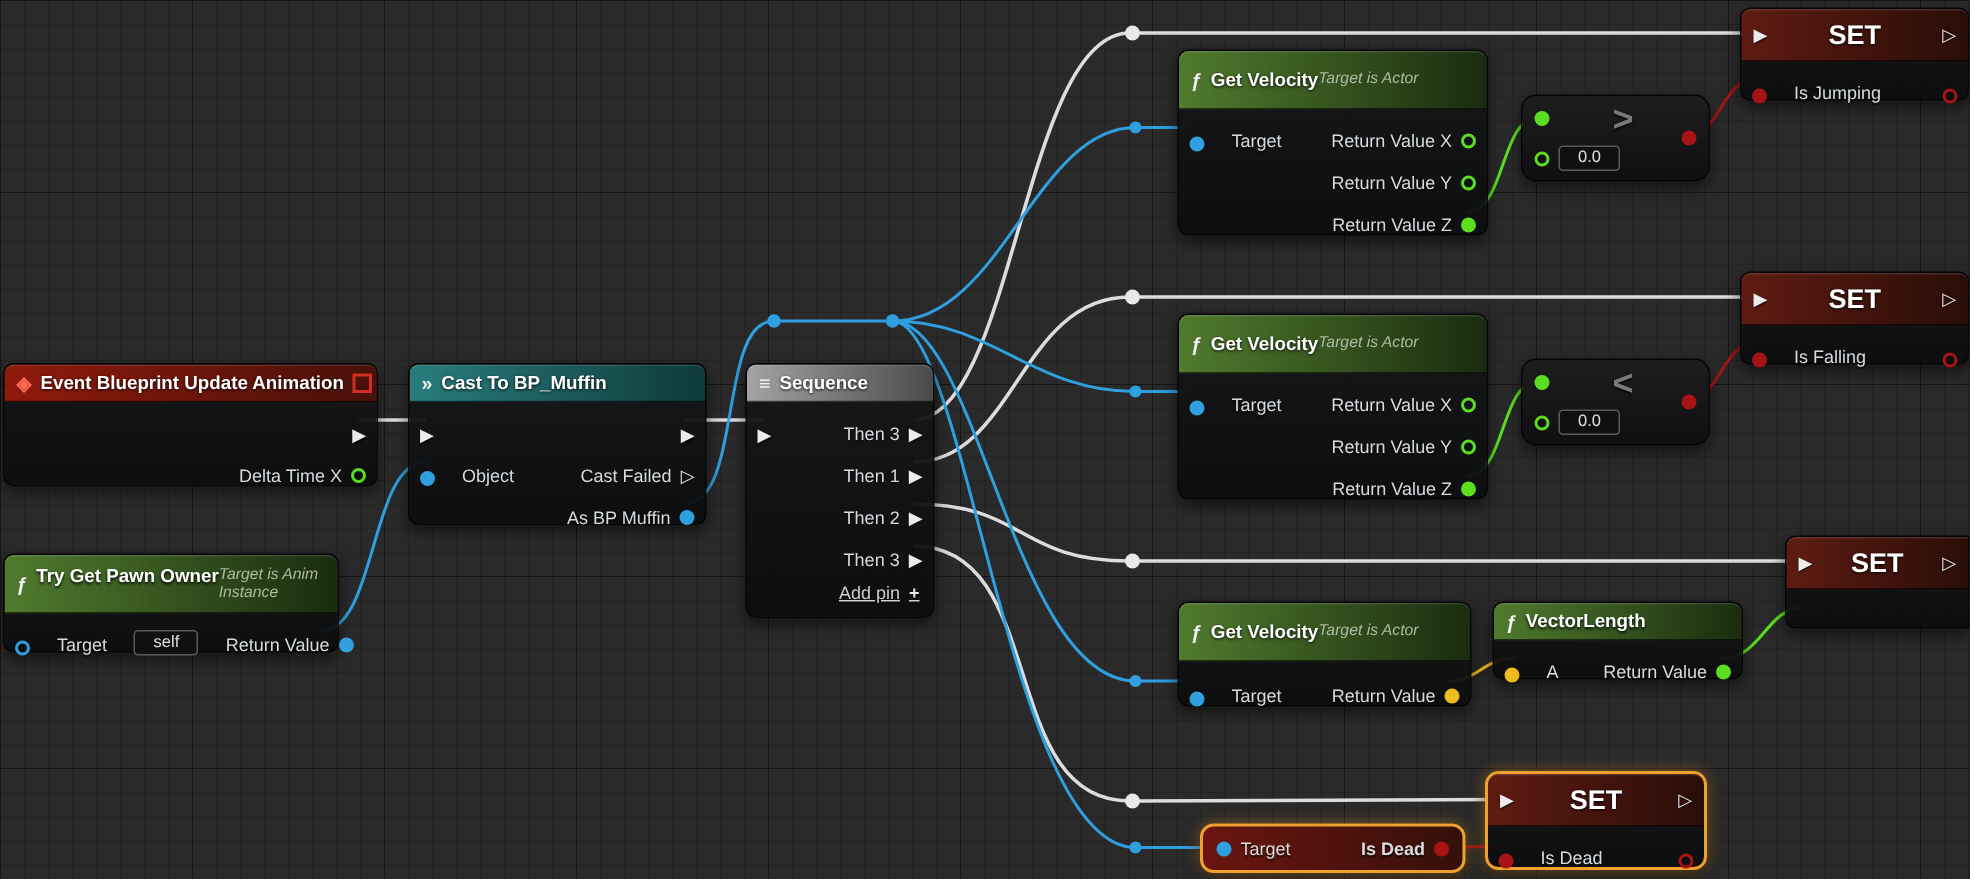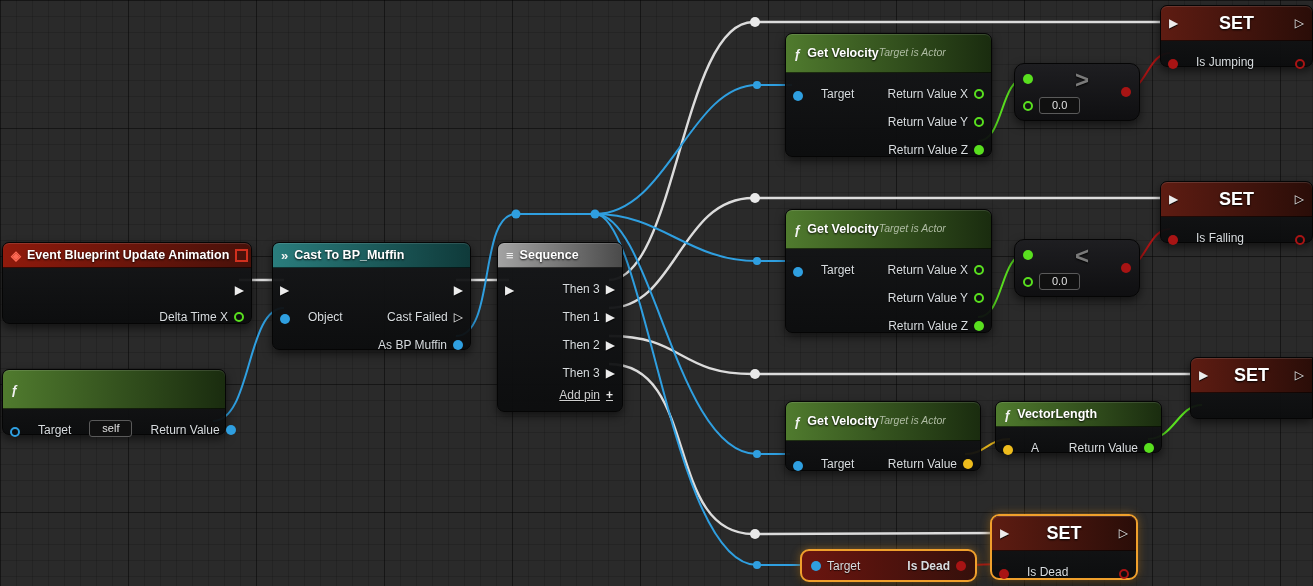--- a/index.html
+++ b/index.html
@@ -128,20 +128,24 @@
     <span class="right">
       <span class="lbl">Delta Time X</span>
       <span class="p h c-green"></span>
     </span>
   </div>
 </div>
 
 <div class="node" style="left:2px;top:369px;width:224px;height:66px">
   <div class="hdr h2 hdr-green">
     <span class="icon">ƒ</span>
+    <span class="titles">
+      <span class="t">Try Get Pawn Owner</span>
+      <span class="s">Target is Anim Instance</span>
+    </span>
   </div>
   <div class="row">
     <span class="p h c-blue"></span>
     <span class="lbl">Target</span>
     <span class="valuebox">self</span>
     <span class="right">
       <span class="lbl">Return Value</span>
       <span class="p f c-blue"></span>
     </span>
   </div>

